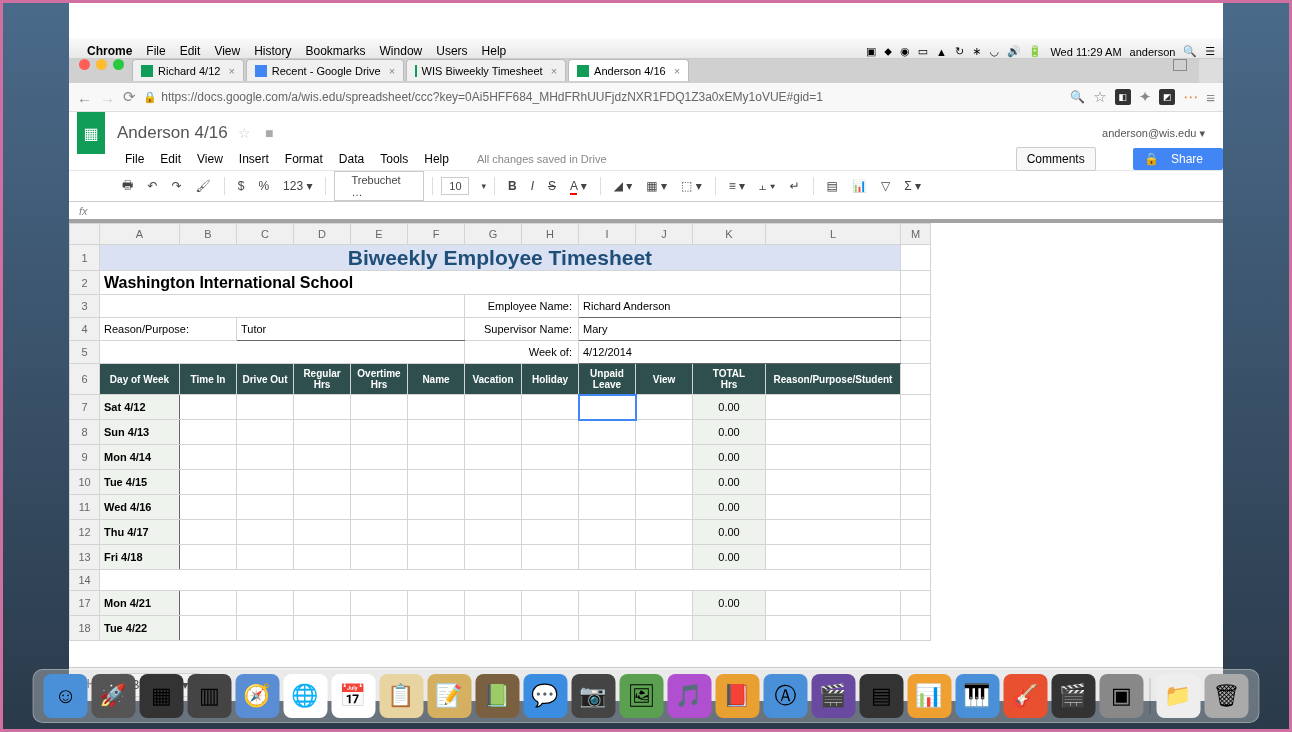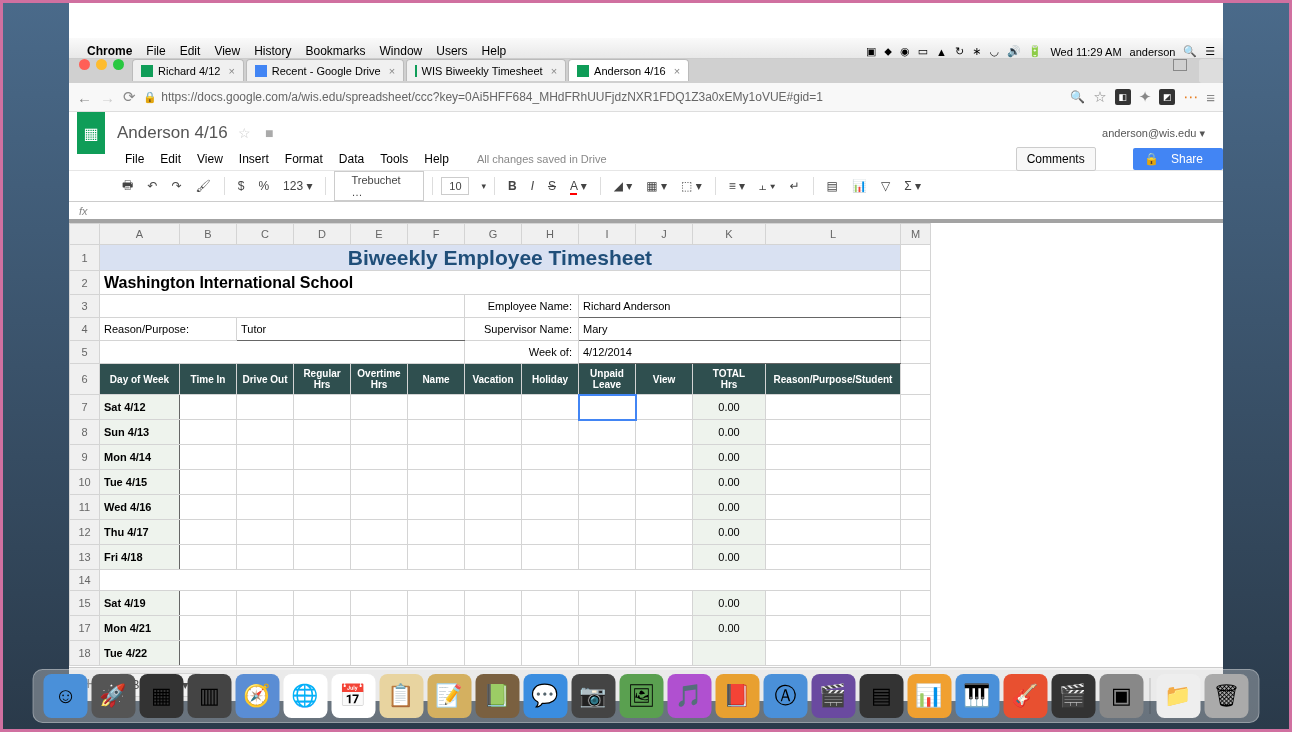--- a/index.html
+++ b/index.html
@@ -443,36 +443,20 @@
             </tr>
           </tbody>
 <tbody>
             <tr class="sumrow">
               <th class="rowhdr">14</th>
               <td colspan="13"></td>
             </tr>
 </tbody>
           <tbody id="rows2">
             <tr class="datarow">
-              <th class="rowhdr">15</th>
-              <td class="dayname">Sat 4/19</td>
-              <td class="cell"></td>
-              <td class="cell"></td>
-              <td class="cell"></td>
-              <td class="cell"></td>
-              <td class="cell"></td>
-              <td class="cell"></td>
-              <td class="cell"></td>
-              <td class="cell"></td>
-              <td class="cell"></td>
-              <td class="tot">0.00</td>
-              <td class="cell"></td>
-              <td class="cell" style="border:1px solid #d4d4d4"></td>
-            </tr>
-            <tr class="datarow">
               <th class="rowhdr">17</th>
               <td class="dayname">Mon 4/21</td>
               <td class="cell"></td>
               <td class="cell"></td>
               <td class="cell"></td>
               <td class="cell"></td>
               <td class="cell"></td>
               <td class="cell"></td>
               <td class="cell"></td>
               <td class="cell"></td>

